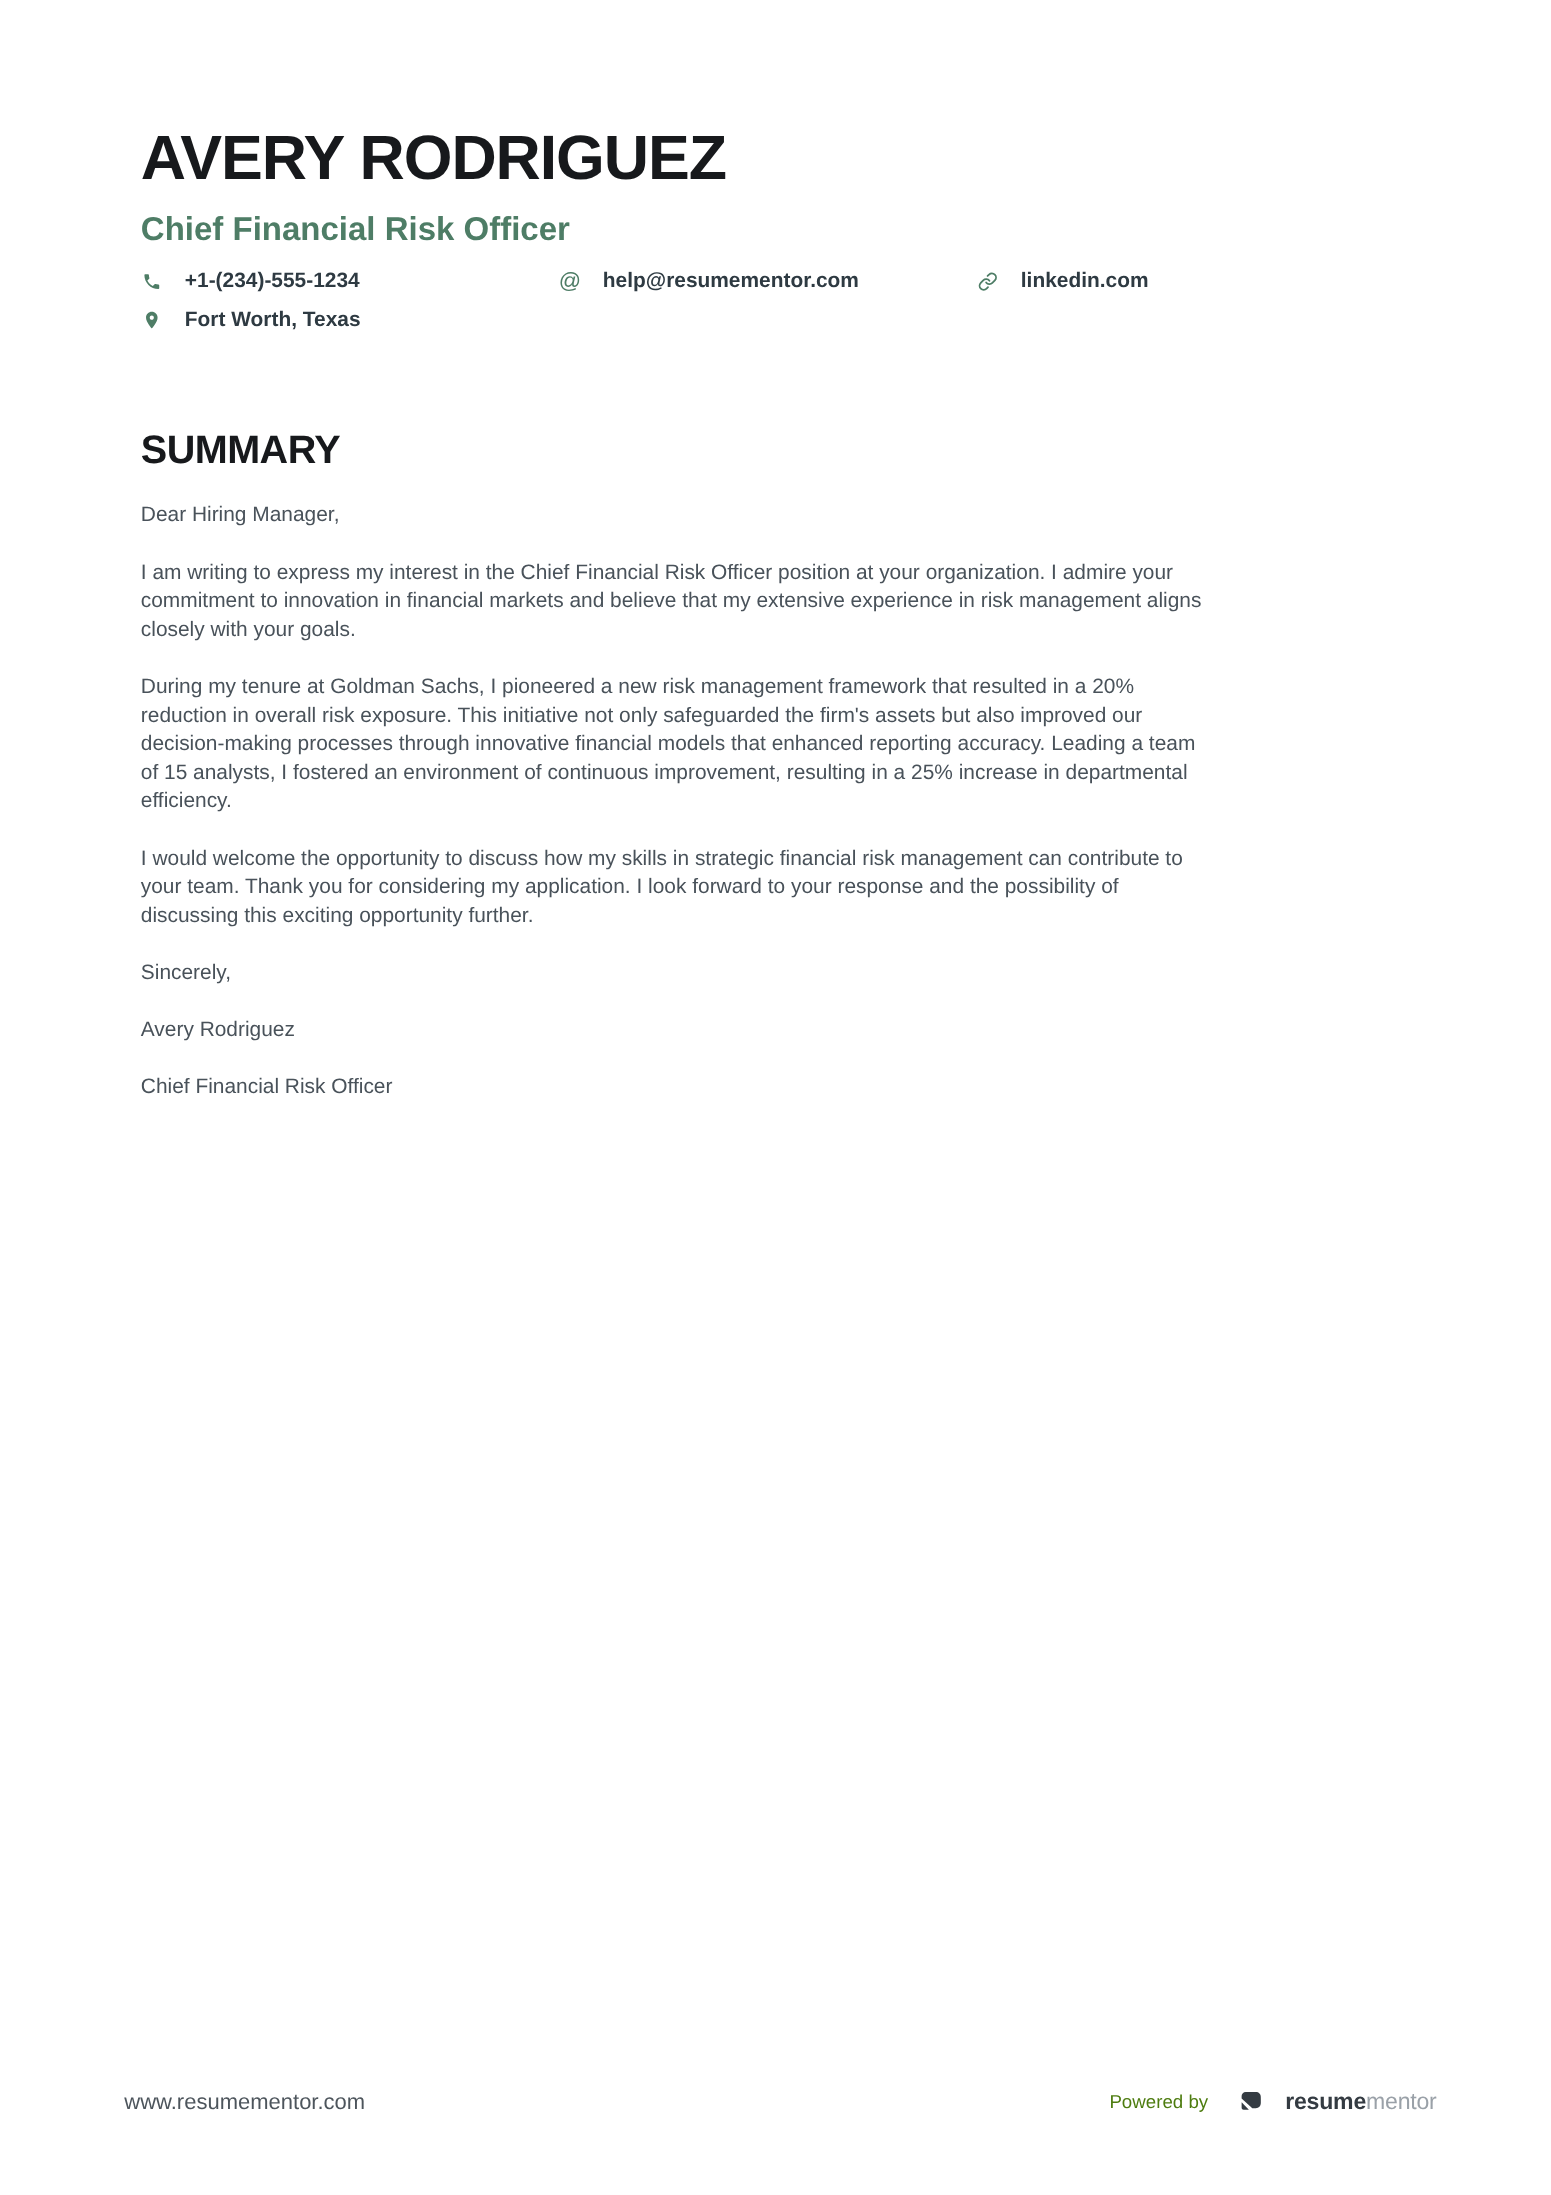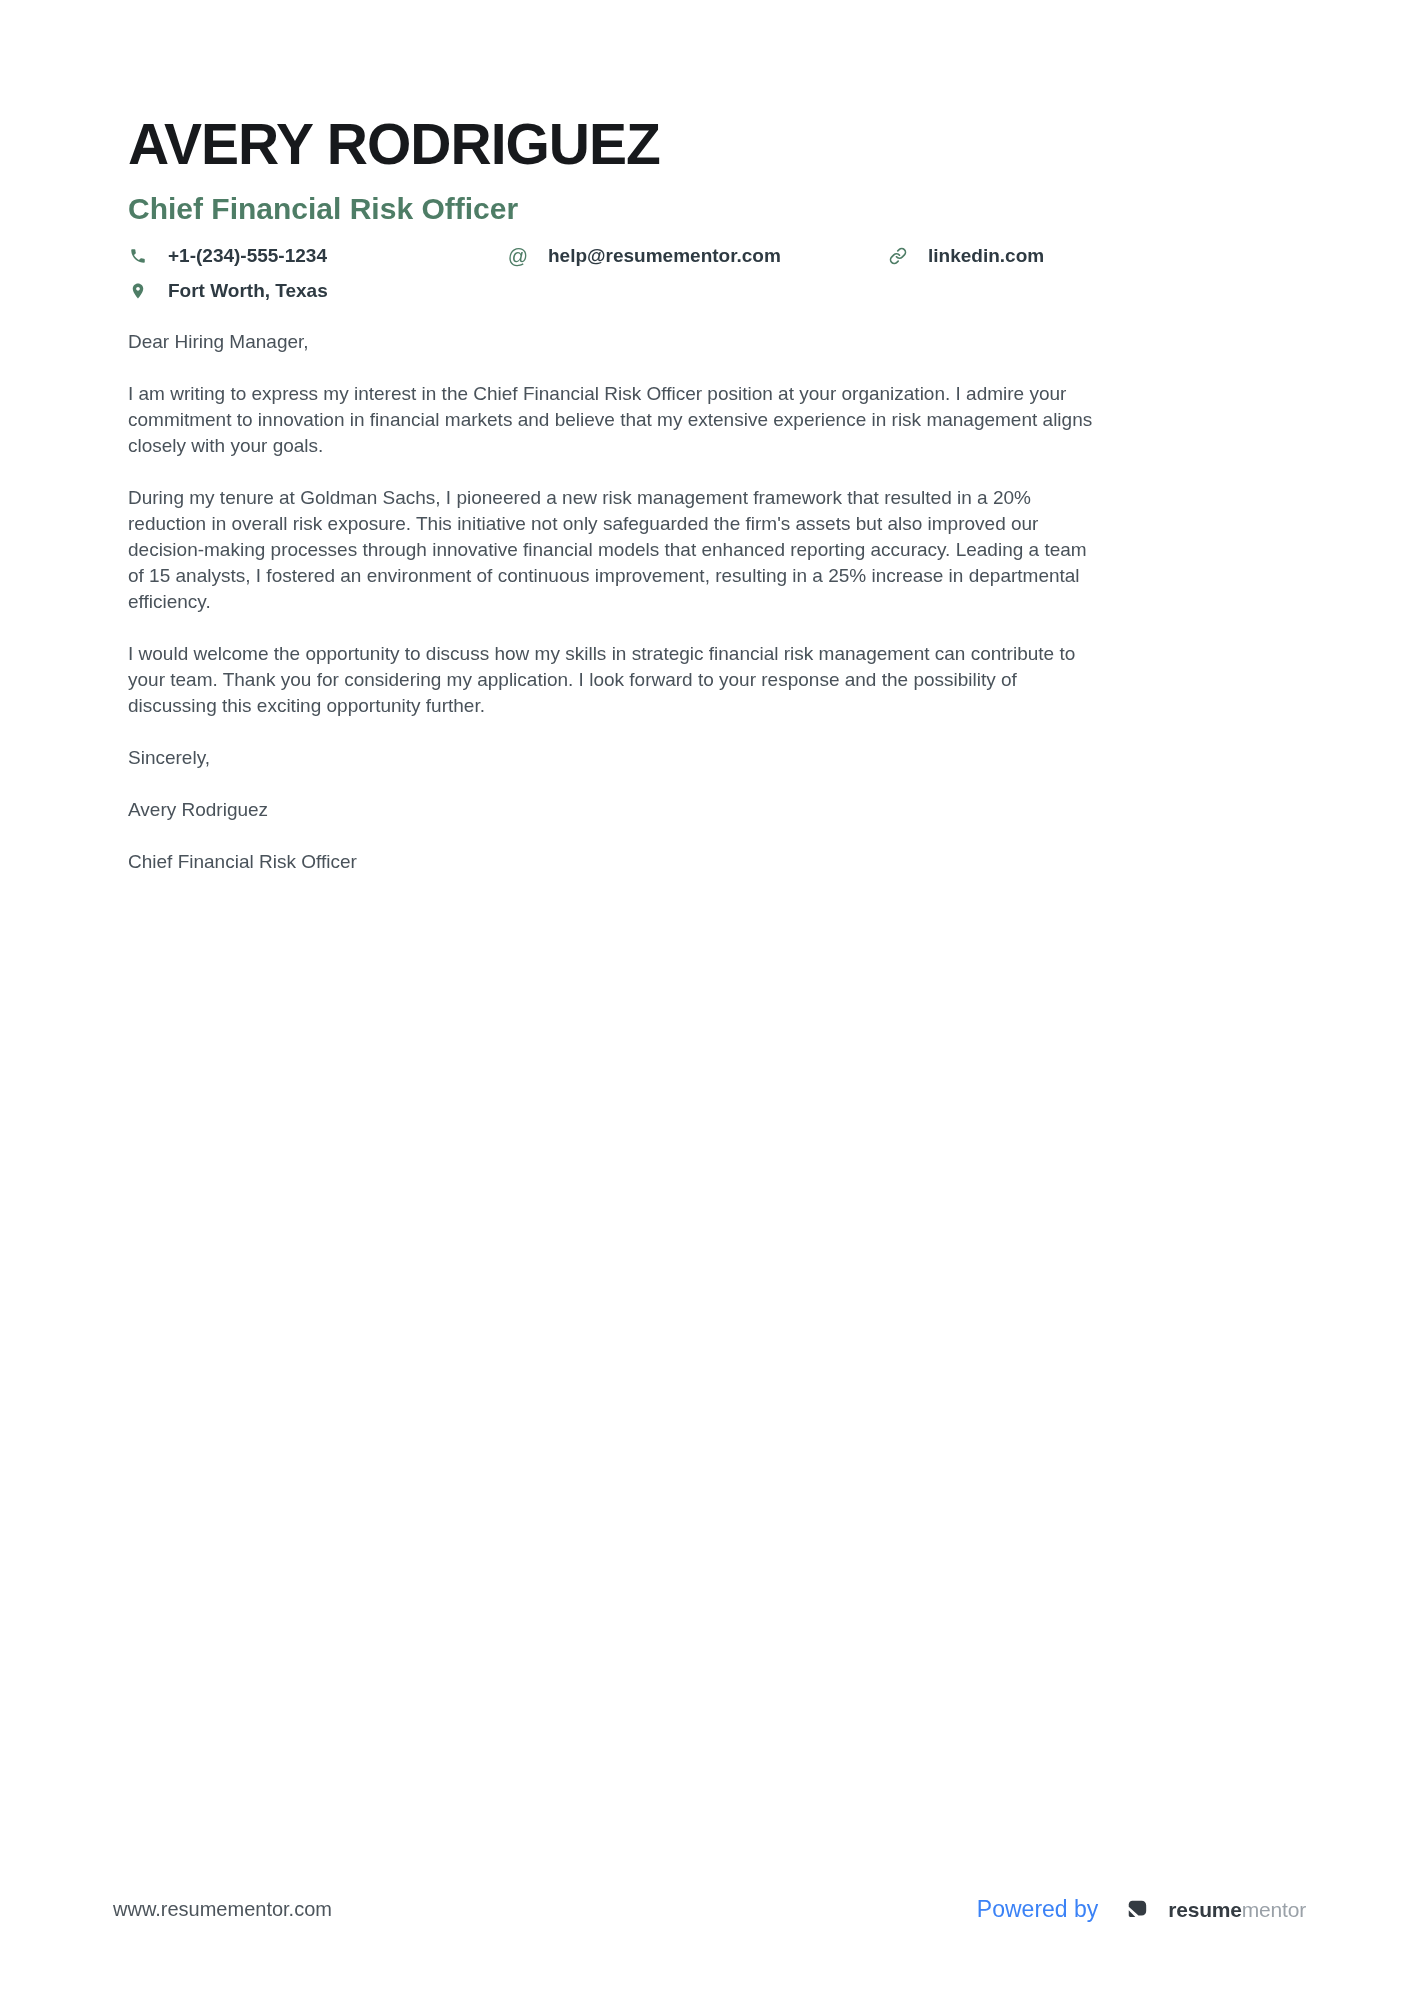--- a/index.html
+++ b/index.html
@@ -74,21 +74,21 @@
     position:absolute;left:113px;right:104px;bottom:72px;
     display:flex;justify-content:space-between;align-items:center;
   }
   .footer-site{
     font-size:20px;color:var(--footer-gray);
   }
   .powered{
     display:flex;align-items:center;gap:28px;
   }
   .powered-label{
-    font-size:23px;color:#3b82f6;
+    font-size:17px;color:#4d7c0f;
   }
   .brand{
     display:flex;align-items:center;gap:20px;
   }
   .brand .mark svg{display:block;width:22px;height:22px;}
   .brand-text{
     font-size:21px;letter-spacing:-0.2px;
   }
   .brand-text .primary{font-weight:700;color:var(--logo-dark);}
   .brand-text .secondary{font-weight:500;color:var(--logo-light);}
@@ -134,20 +134,21 @@
             <path d="M12 2C8.13 2 5 5.13 5 9c0 5.25 7 13 7 13s7-7.75 7-13c0-3.87-3.13-7-7-7zm0 9.5c-1.38 0-2.5-1.12-2.5-2.5s1.12-2.5 2.5-2.5 2.5 1.12 2.5 2.5-1.12 2.5-2.5 2.5z"></path>
           </svg>
         </span>
         <span>Fort Worth, Texas</span>
       </div>
 
     </div>
   </header>
 
   <section class="body-text">
+    <h2 class="section-heading">SUMMARY</h2>
     <p>Dear Hiring Manager,</p>
     <p>I am writing to express my interest in the Chief Financial Risk Officer position at your organization. I admire your
 commitment to innovation in financial markets and believe that my extensive experience in risk management aligns
 closely with your goals.</p>
     <p>During my tenure at Goldman Sachs, I pioneered a new risk management framework that resulted in a 20%
 reduction in overall risk exposure. This initiative not only safeguarded the firm's assets but also improved our
 decision-making processes through innovative financial models that enhanced reporting accuracy. Leading a team
 of 15 analysts, I fostered an environment of continuous improvement, resulting in a 25% increase in departmental
 efficiency.</p>
     <p>I would welcome the opportunity to discuss how my skills in strategic financial risk management can contribute to

